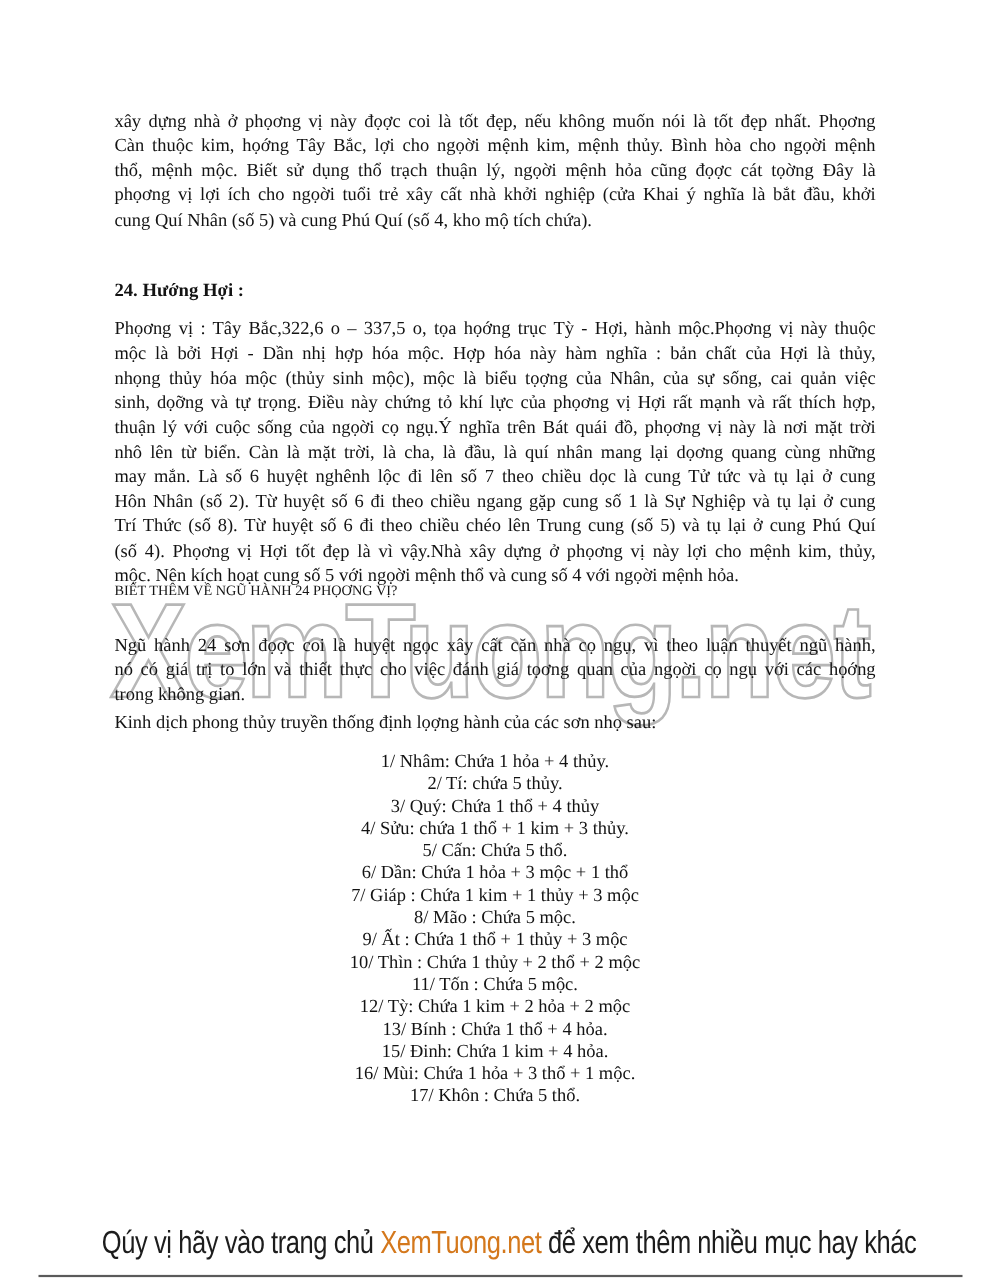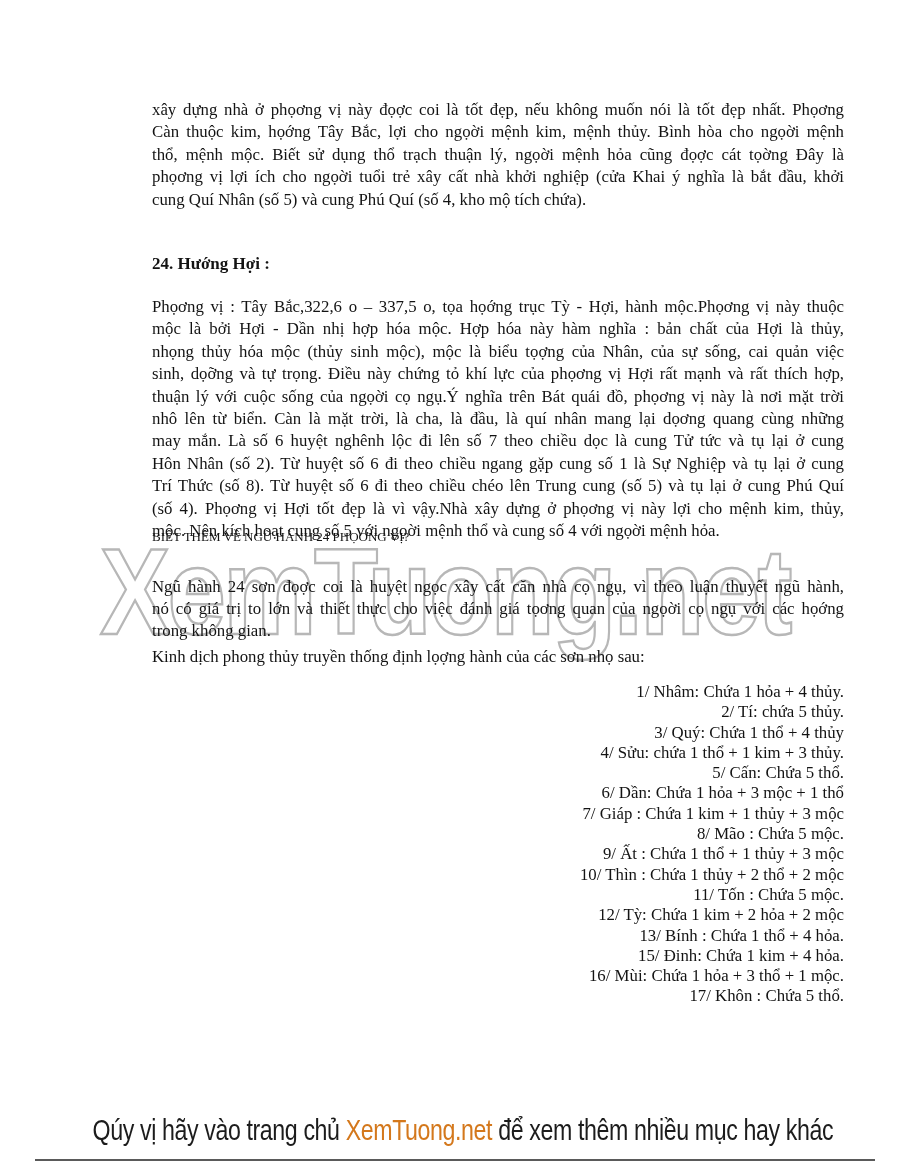--- a/index.html
+++ b/index.html
@@ -7,44 +7,44 @@
          font-family:"Liberation Serif", serif; color:#131313; }
 
   .abs { position:absolute; }
 
   
   .para { left:104px; width:692px; font-size:16.8px; }
   .para .line { line-height:22.4px; text-align:justify; text-align-last:justify; white-space:normal; }
   .para .line:last-child { text-align-last:left; }
 
   #p1 { top:99px; }
-  #p2 { top:296px; }
+  #p2 { top:288px; }
   #p3 { top:576px; }
   #p3 .line { line-height:22.2px; }
 
   #heading24 { top:254px; left:104px; width:692px; font-size:17px; font-weight:bold; }
 
   #subheading { top:529px; left:104px; width:692px; font-size:13px; }
 
   #listintro { top:646px; left:104px; width:692px; font-size:16.8px; line-height:22px; }
 
   #hanhlist { top:682px; left:104px; width:692px; font-size:16.8px; }
-  #hanhlist .line { line-height:20.3px; text-align:right; }
+  #hanhlist .line { line-height:20.3px; text-align:center; }
 
   
   #watermark {
     top:522px; left:100px; width:720px;
     font-family:"Liberation Sans", sans-serif;
     font-size:122px; font-weight:700; letter-spacing:-3px;
     white-space:nowrap; color:transparent;
     -webkit-text-stroke:2.5px #b7b7b7;
     transform:scaleX(0.86); transform-origin:left top;
     z-index:0; pointer-events:none;
   }
-  .text-layer { position:absolute; inset:0; z-index:1;margin-left:48px; }
+  .text-layer { position:absolute; inset:0; z-index:1; }
 
   
   #footer { top:1114px; left:0; width:900px; text-align:center; z-index:2; }
   #footer .inner {
     display:inline-block; white-space:nowrap;
     font-family:"Liberation Sans", sans-serif;
     font-size:29px; letter-spacing:-0.5px; color:#1c1c1c;
     transform:scaleX(0.80); transform-origin:center top;
   }
   #footer .brand { color:#d4781c; }

